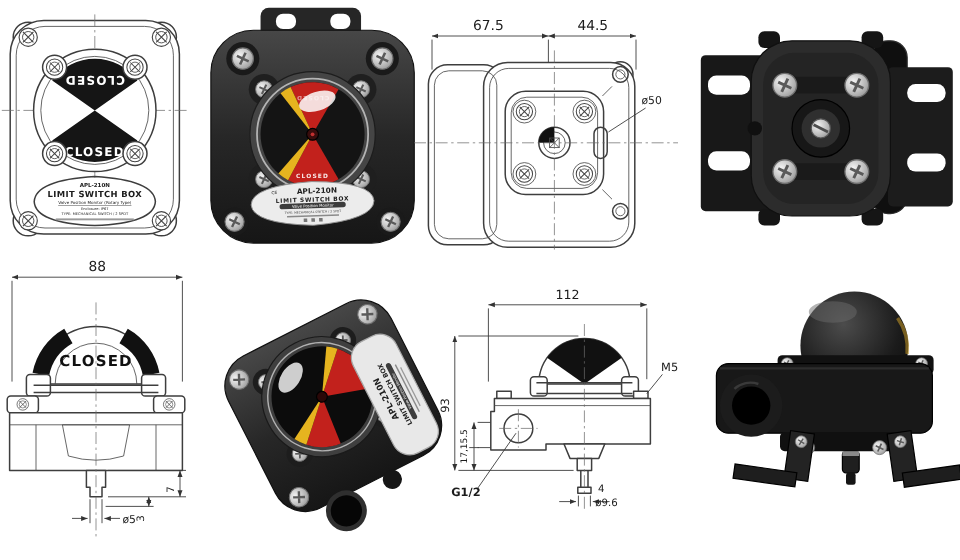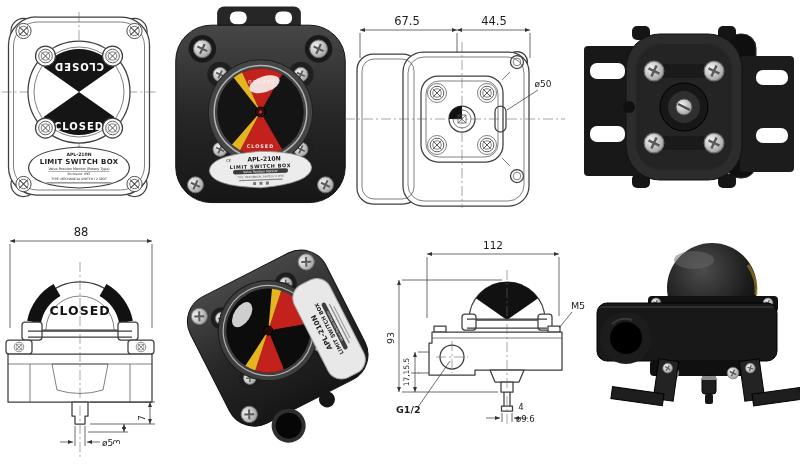--- a/index.html
+++ b/index.html
@@ -217,21 +217,21 @@
     <use href="#screwP" transform="translate(74,143) scale(1.1)"></use>
     <use href="#screwP" transform="translate(134,143) scale(1.1)"></use>
     <circle cx="104" cy="107" r="24" fill="#171717" stroke="#000"></circle>
     <circle cx="104" cy="107" r="16" fill="#2f2f2f"></circle>
     <circle cx="104" cy="107" r="8" fill="url(#gSilver)" stroke="#555"></circle>
     <path d="M98,104 L110,110" stroke="#4d4d4d" stroke-width="2.4"></path>
     <circle cx="49" cy="107" r="6" fill="#101010"></circle>
   </svg>
   </div>
 
-  <div class="panel" style="left:0;top:210px;width:180px;height:257px">
+  <div class="panel" style="left:0;top:200px;width:180px;height:257px">
   <svg viewBox="0 0 180 257">
     <path d="M10,34 V118 M152,34 V118" class="dim"></path>
     <path d="M10,31 H152" class="dim" marker-start="url(#dA)" marker-end="url(#dA)"></path>
     <text x="81" y="26" text-anchor="middle" font-size="11.5" class="dimt">88</text>
     <path d="M32,120 A48,48 0 0 1 128,120 Z" class="lnf"></path>
     <path d="M34,112 A47,47 0 0 1 57,80" stroke="#111" stroke-width="14" fill="none"></path>
     <path d="M103,80 A47,47 0 0 1 126,112" stroke="#111" stroke-width="14" fill="none"></path>
     <path d="M46,120 A34,34 0 0 1 114,120" class="lnt"></path>
     <text x="80" y="105" text-anchor="middle" font-size="12.5" font-weight="bold" fill="#111" font-family="DejaVu Sans, sans-serif" letter-spacing="1">CLOSED</text>
     <rect x="22" y="112" width="20" height="18" rx="3" class="lnf"></rect>
@@ -293,21 +293,21 @@
         <text x="0" y="2" text-anchor="middle" font-size="5.4" font-weight="bold" class="lblt">LIMIT SWITCH BOX</text>
         <rect x="-26" y="4" width="52" height="4.4" rx="2.2" fill="#3c3c3c"></rect>
         <text x="0" y="7.4" text-anchor="middle" font-size="3" fill="#fff" font-family="DejaVu Sans, sans-serif">Valve Position Monitor</text>
         <rect x="-22" y="11" width="44" height="1.2" fill="#8a8a8a"></rect>
         <rect x="-18" y="14" width="36" height="1" fill="#9a9a9a"></rect>
       </g>
     </g>
   </svg>
   </div>
 
-  <div class="panel" style="left:382px;top:210px;width:220px;height:257px">
+  <div class="panel" style="left:362px;top:210px;width:220px;height:257px">
   <svg viewBox="0 0 220 257">
     <path d="M45,47 V108 M177,47 V106" class="dim"></path>
     <path d="M45,44 H177" class="dim" marker-start="url(#dA)" marker-end="url(#dA)"></path>
     <text x="111" y="39" text-anchor="middle" font-size="10.5" class="dimt">112</text>
     <path d="M20,70 H120 M20,182 H116" class="dim"></path>
     <path d="M17,70 V182" class="dim" marker-start="url(#dA)" marker-end="url(#dA)"></path>
     <text transform="translate(12,128) rotate(-90)" text-anchor="middle" font-size="9.5" class="dimt">93</text>
     <path d="M36,142 H62 M36,163 H56" class="dim"></path>
     <path d="M33,142 V182" class="dim" marker-start="url(#dA)" marker-end="url(#dA)"></path>
     <path d="M29,163 H37" class="dim"></path>

